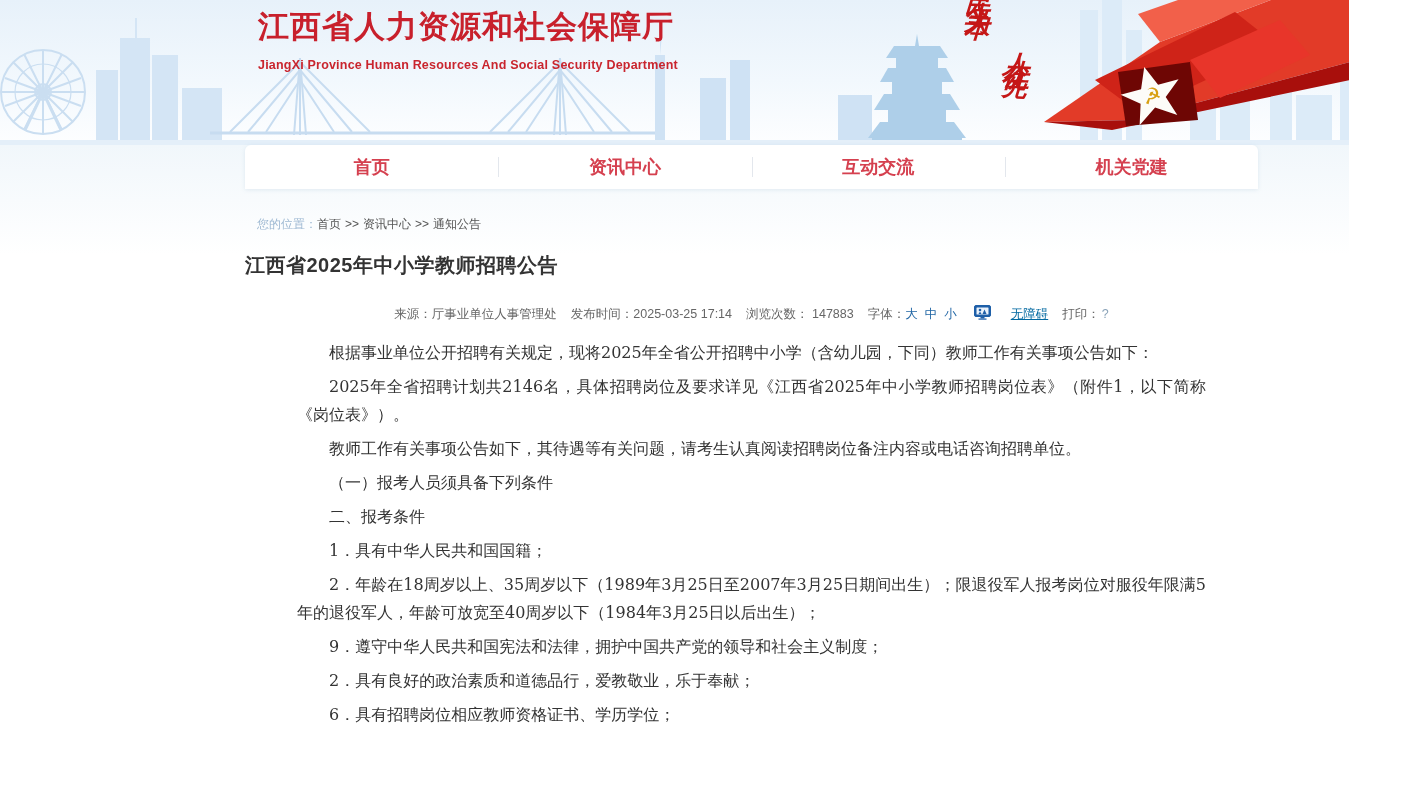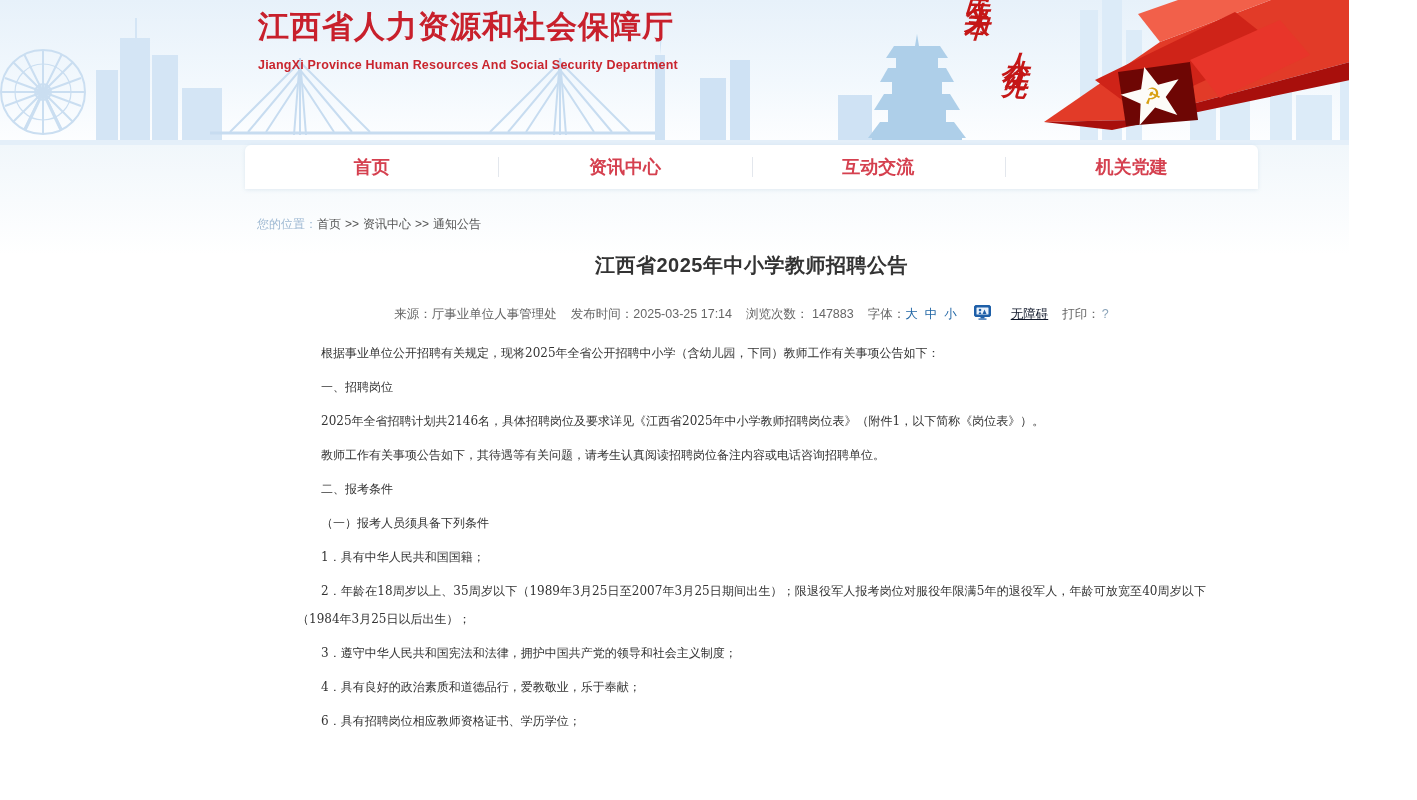--- a/index.html
+++ b/index.html
@@ -51,37 +51,37 @@
 
   
   .content { position:absolute; top:189px; left:245px; width:1013px; z-index:1; }
 
   .breadcrumb { margin:27px 0 0 12px; font-size:12px; color:#555; }
   .breadcrumb .crumb-label { color:#9db8d2; }
   .breadcrumb a { color:#555; text-decoration:none; cursor:pointer; }
   .breadcrumb .sep { color:#555; margin:0 4px; }
 
   .article-title {
-    margin-top:19px; text-align:center; font-size:20px; font-weight:bold;
+    margin-top:19px; font-size:20px; font-weight:bold;
     color:#333; letter-spacing:0.5px;
   }
 
   .meta {
     margin-top:26px; text-align:center; font-size:12.5px; color:#666;
     display:flex; justify-content:center; align-items:center; gap:14px;
   }
   .meta .grp { white-space:nowrap; display:inline-flex; align-items:center;justify-content:space-between; }
   .meta .font-size-btn { color:#2166a5; cursor:pointer; margin-right:7px; }
   .meta .font-size-btn:last-child { margin-right:0; }
-  .meta .a11y-link { color:#0f172a; text-decoration:underline; cursor:pointer; margin-left:20px; }
+  .meta .a11y-link { color:#0369a1; text-decoration:underline; cursor:pointer; margin-left:20px; }
   .meta .monitor { display:inline-block; margin-left:10px; cursor:pointer; }
   .meta .print-q { color:#8aa3b8; margin-left:2px; cursor:pointer; }
 
   .article {
-    margin-top:16px; padding:0 52px; font-size:12px; line-height:28px; color:#333;
+    margin-top:16px; padding:0 52px; font-size:16px; line-height:28px; color:#333;
     font-family:"DejaVu Serif", serif; text-align:justify;
   }
   .article p { margin:0 0 6px 0; text-indent:2em; }
 </style>
 </head>
 <body>
 
 <div class="page">
 
   <div class="banner">
@@ -227,26 +227,25 @@
         <span class="a11y-link">无障碍</span>
       </span>
       <span class="grp">
         <span>打印：</span>
         <span class="print-q">?</span>
       </span>
     </div>
 
     <div class="article" id="article-body">
         <p>根据事业单位公开招聘有关规定，现将2025年全省公开招聘中小学（含幼儿园，下同）教师工作有关事项公告如下：</p>
-        <p>一、招聘岗位</p>
         <p>2025年全省招聘计划共2146名，具体招聘岗位及要求详见《江西省2025年中小学教师招聘岗位表》（附件1，以下简称《岗位表》）。</p>
         <p>教师工作有关事项公告如下，其待遇等有关问题，请考生认真阅读招聘岗位备注内容或电话咨询招聘单位。</p>
+        <p>（一）报考人员须具备下列条件</p>
         <p>二、报考条件</p>
-        <p>（一）报考人员须具备下列条件</p>
         <p>1．具有中华人民共和国国籍；</p>
         <p>2．年龄在18周岁以上、35周岁以下（1989年3月25日至2007年3月25日期间出生）；限退役军人报考岗位对服役年限满5年的退役军人，年龄可放宽至40周岁以下（1984年3月25日以后出生）；</p>
-        <p>3．遵守中华人民共和国宪法和法律，拥护中国共产党的领导和社会主义制度；</p>
-        <p>4．具有良好的政治素质和道德品行，爱教敬业，乐于奉献；</p>
+        <p>9．遵守中华人民共和国宪法和法律，拥护中国共产党的领导和社会主义制度；</p>
+        <p>2．具有良好的政治素质和道德品行，爱教敬业，乐于奉献；</p>
         <p>6．具有招聘岗位相应教师资格证书、学历学位；</p>
       </div>
 
   </div>
 </div>
 
 </body></html>

